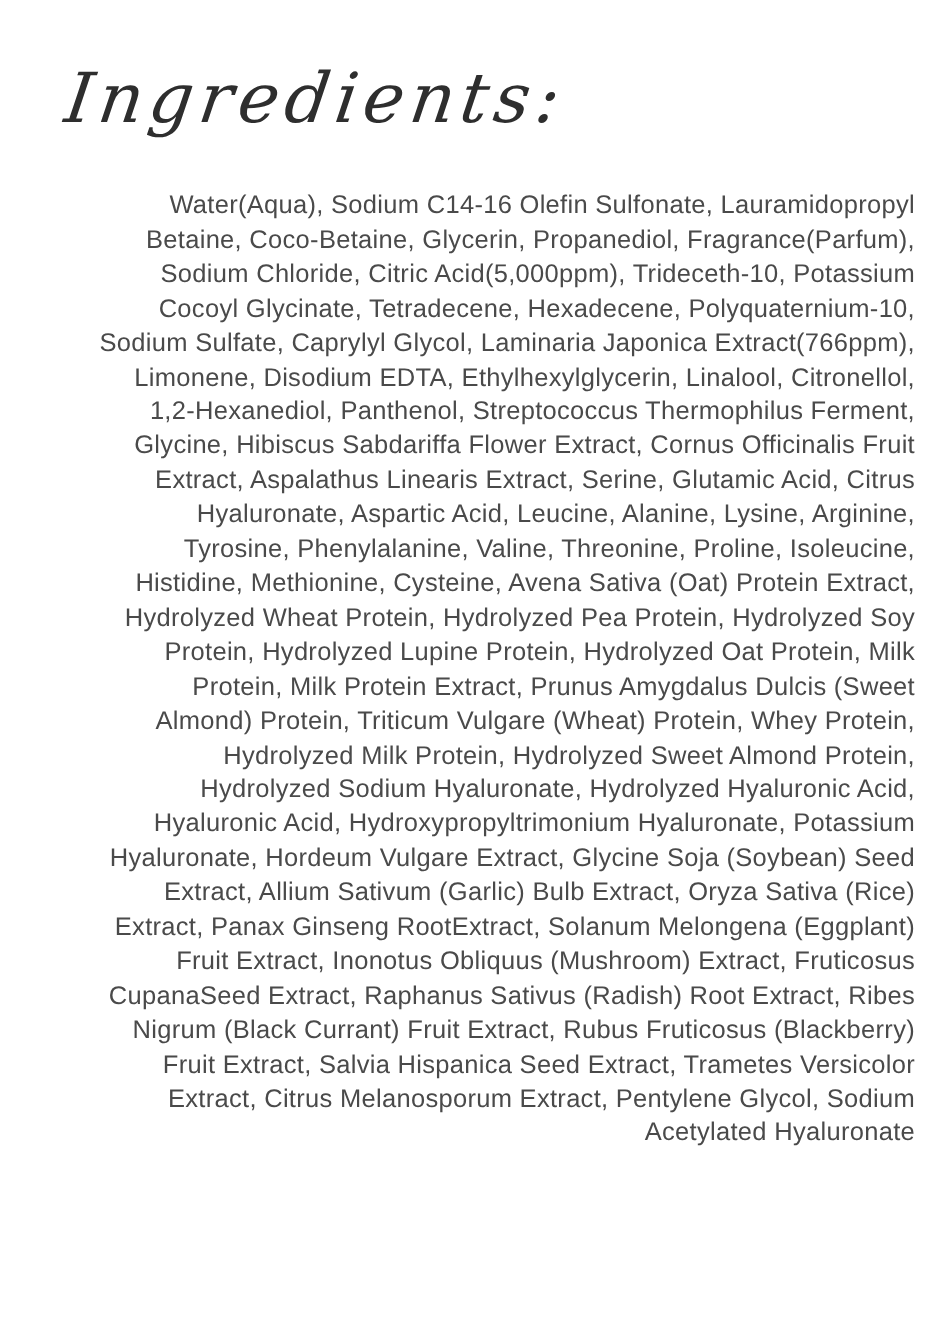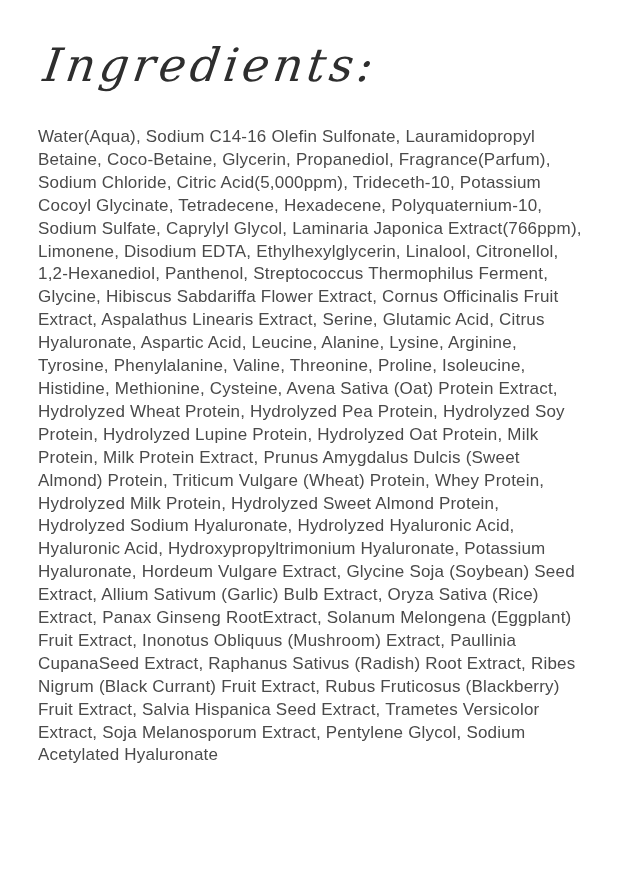--- a/index.html
+++ b/index.html
@@ -34,20 +34,21 @@
     left: 38px;
     top: 126px;
     width: 572px;
     font-size: 17px;
     line-height: 22.9px;
     letter-spacing: 0.2px;
     color: #4a4a4a;
   }
   .ingredients-text .line {
     white-space: nowrap;
+    text-align: right;
   }
 </style>
 </head>
 <body>
 
 <div class="page">
   <h1 class="script-title">Ingredients:</h1>
   <div class="ingredients-text" id="lines-container">
       <div class="line">Water(Aqua), Sodium C14-16 Olefin Sulfonate, Lauramidopropyl</div>
       <div class="line">Betaine, Coco-Betaine, Glycerin, Propanediol, Fragrance(Parfum),</div>
@@ -64,20 +65,20 @@
       <div class="line">Hydrolyzed Wheat Protein, Hydrolyzed Pea Protein, Hydrolyzed Soy</div>
       <div class="line">Protein, Hydrolyzed Lupine Protein, Hydrolyzed Oat Protein, Milk</div>
       <div class="line">Protein, Milk Protein Extract, Prunus Amygdalus Dulcis (Sweet</div>
       <div class="line">Almond) Protein, Triticum Vulgare (Wheat) Protein, Whey Protein,</div>
       <div class="line">Hydrolyzed Milk Protein, Hydrolyzed Sweet Almond Protein,</div>
       <div class="line">Hydrolyzed Sodium Hyaluronate, Hydrolyzed Hyaluronic Acid,</div>
       <div class="line">Hyaluronic Acid, Hydroxypropyltrimonium Hyaluronate, Potassium</div>
       <div class="line">Hyaluronate, Hordeum Vulgare Extract, Glycine Soja (Soybean) Seed</div>
       <div class="line">Extract, Allium Sativum (Garlic) Bulb Extract, Oryza Sativa (Rice)</div>
       <div class="line">Extract, Panax Ginseng RootExtract, Solanum Melongena (Eggplant)</div>
-      <div class="line">Fruit Extract, Inonotus Obliquus (Mushroom) Extract, Paullinia</div>
+      <div class="line">Fruit Extract, Inonotus Obliquus (Mushroom) Extract, Fruticosus</div>
       <div class="line">CupanaSeed Extract, Raphanus Sativus (Radish) Root Extract, Ribes</div>
       <div class="line">Nigrum (Black Currant) Fruit Extract, Rubus Fruticosus (Blackberry)</div>
       <div class="line">Fruit Extract, Salvia Hispanica Seed Extract, Trametes Versicolor</div>
-      <div class="line">Extract, Soja Melanosporum Extract, Pentylene Glycol, Sodium</div>
+      <div class="line">Extract, Citrus Melanosporum Extract, Pentylene Glycol, Sodium</div>
       <div class="line">Acetylated Hyaluronate</div>
     </div>
 </div>
 
 </body></html>

